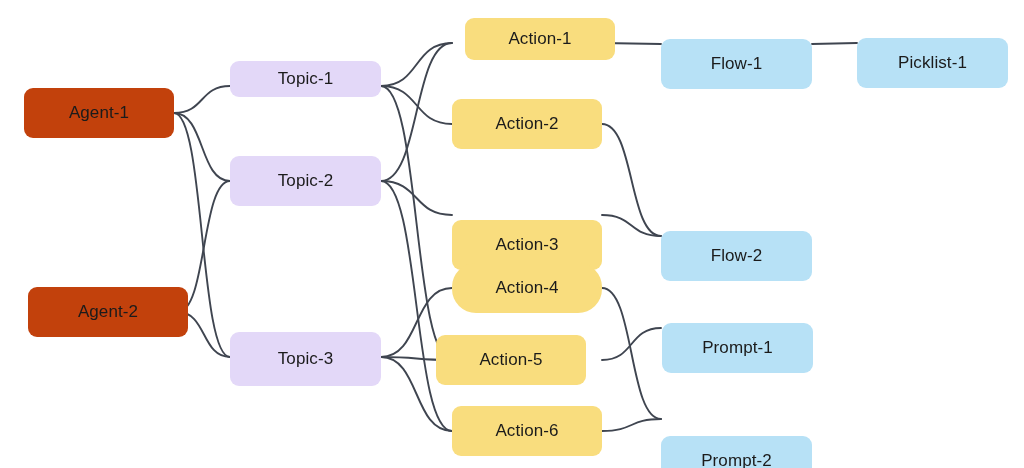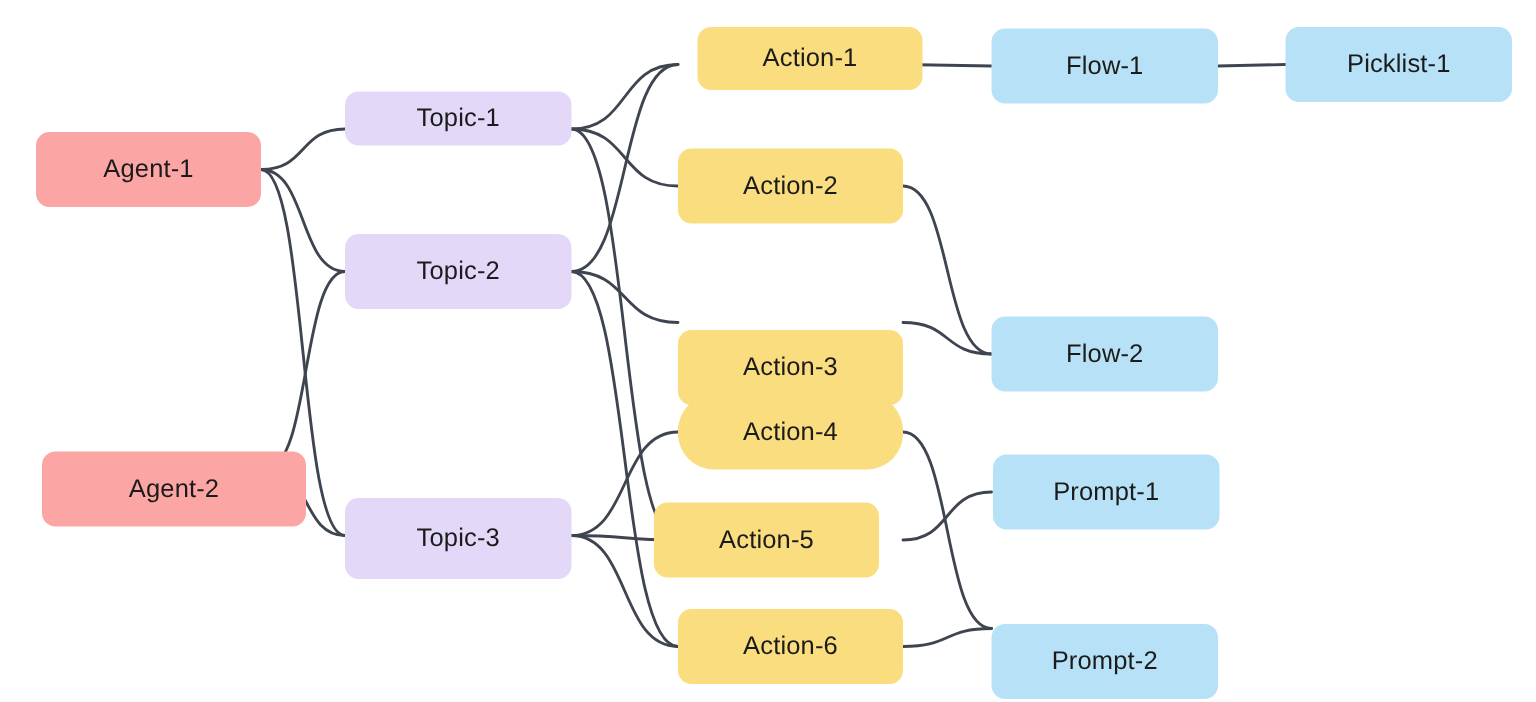--- a/index.html
+++ b/index.html
@@ -31,24 +31,24 @@
     border-radius: 9px;
     display: flex;
     align-items: center;
     justify-content: center;
     font-size: 17px;
     color: #1b1b1b;
     letter-spacing: 0.1px;
     white-space: nowrap;
     font-family: "Liberation Sans", sans-serif;
   }
-  .node-agent   { background: #fca5a5; }
+  .node-agent   { background: #c2410c; }
   .node-topic   { background: #e3d8f8; }
   .node-action  { background: #f9dd7e; }
-  .node-asset   { background: #b7e1f6; }
+  .node-asset   { background: #b7e1f6; margin-top: 20px; }
   .edge {
     fill: none;
     stroke: #3f4550;
     stroke-width: 1.9;
     stroke-linecap: round;
   }
 </style>
 </head>
 <body>
 
@@ -73,21 +73,21 @@
       <path class="edge" d="M 602 215 C 634.45 215, 628.55 236, 661 236" stroke="#3f4550"></path>
       <path class="edge" d="M 602 288 C 634.45 288, 628.55 419, 661 419" stroke="#3f4550"></path>
       <path class="edge" d="M 602 360 C 634.45 360, 628.55 328, 661 328" stroke="#3f4550"></path>
       <path class="edge" d="M 602 431 C 634.45 431, 628.55 419, 661 419" stroke="#3f4550"></path>
       <path class="edge" d="M 812 44 L 857 43" stroke="#3f4550"></path>
     </svg>
   <div id="node-layer">
       <div class="node node-agent" style="left: 24px; top: 88px; width: 150px; height: 50px;">
         <span>Agent-1</span>
       </div>
-      <div class="node node-agent" style="left: 28px; top: 301px; width: 176px; height: 50px;">
+      <div class="node node-agent" style="left: 28px; top: 287px; width: 160px; height: 50px;">
         <span>Agent-2</span>
       </div>
       <div class="node node-topic" style="left: 230px; top: 61px; width: 151px; height: 36px;">
         <span>Topic-1</span>
       </div>
       <div class="node node-topic" style="left: 230px; top: 156px; width: 151px; height: 50px;">
         <span>Topic-2</span>
       </div>
       <div class="node node-topic" style="left: 230px; top: 332px; width: 151px; height: 54px;">
         <span>Topic-3</span>

